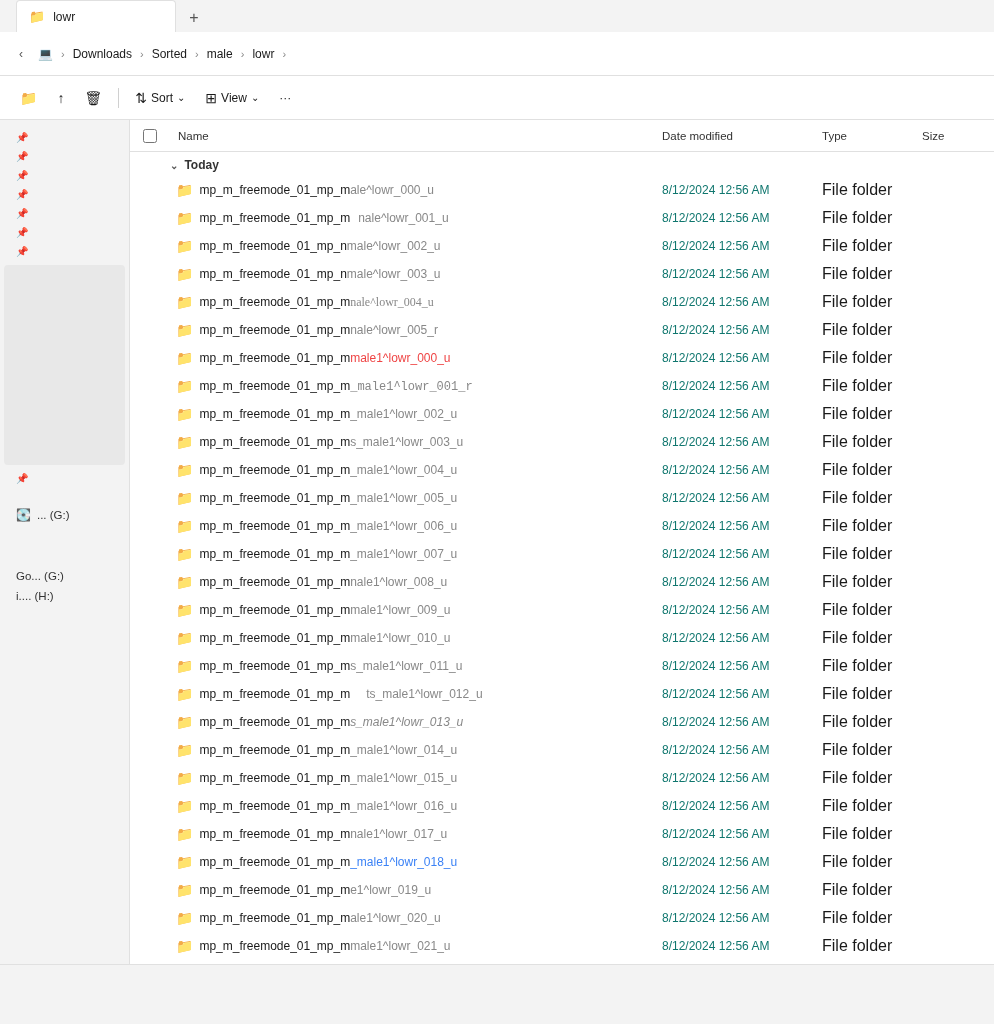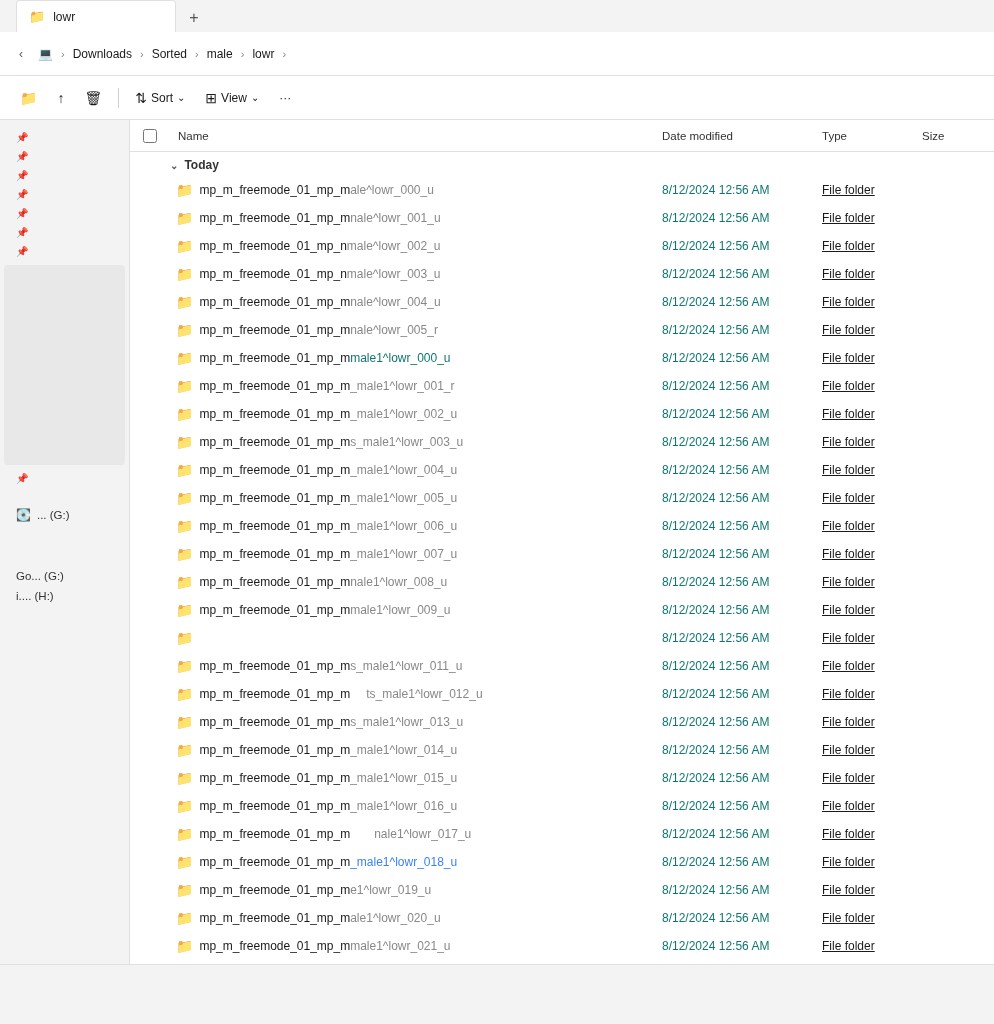--- a/index.html
+++ b/index.html
@@ -258,23 +258,22 @@
       width: 160px;
       min-width: 160px;
       padding: 0 8px;
       font-size: 12px;
       color: #0f766e;
     }
     .file-type {
       width: 100px;
       min-width: 100px;
       padding: 0 8px;
-      font-size: 12px;
+      font-size: 16px;
       color: #1a1a1a;
-      text-decoration: underline;
     }
     .file-size {
       width: 80px;
       min-width: 80px;
       padding: 0 8px;
       font-size: 12px;
       color: #1a1a1a;
     }
     .file-name-container {
       flex: 1;
@@ -431,21 +430,21 @@
     <div class="file-date">8/12/2024 12:56 AM</div>
     <div class="file-type">File folder</div>
     <div class="file-size"></div>
   </div>
         <div class="file-row">
     <div class="col-check">
       
     </div>
     <div class="file-name-container">
       <span class="file-icon">📁</span>
-      <span class="file-name">mp_m_freemode_01_mp_m<span style="color:#888;">nale^lowr_001_u</span></span>
+      <span class="file-name">mp_m_freemode_01_mp_m<span style="color:#888;padding-left:8px;">nale^lowr_001_u</span></span>
     </div>
     <div class="file-date">8/12/2024 12:56 AM</div>
     <div class="file-type">File folder</div>
     <div class="file-size"></div>
   </div>
         <div class="file-row">
     <div class="col-check">
       
     </div>
     <div class="file-name-container">
@@ -467,21 +466,21 @@
     <div class="file-date">8/12/2024 12:56 AM</div>
     <div class="file-type">File folder</div>
     <div class="file-size"></div>
   </div>
         <div class="file-row">
     <div class="col-check">
       
     </div>
     <div class="file-name-container">
       <span class="file-icon">📁</span>
-      <span class="file-name">mp_m_freemode_01_mp_m<span style="color:#888;">nale^lowr_004_u</span></span>
+      <span class="file-name">mp_m_freemode_01_mp_m<span style="color:#888;font-family:Liberation Serif, serif;">nale^lowr_004_u</span></span>
     </div>
     <div class="file-date">8/12/2024 12:56 AM</div>
     <div class="file-type">File folder</div>
     <div class="file-size"></div>
   </div>
         <div class="file-row">
     <div class="col-check">
       
     </div>
     <div class="file-name-container">
@@ -491,33 +490,33 @@
     <div class="file-date">8/12/2024 12:56 AM</div>
     <div class="file-type">File folder</div>
     <div class="file-size"></div>
   </div>
         <div class="file-row">
     <div class="col-check">
       
     </div>
     <div class="file-name-container">
       <span class="file-icon">📁</span>
-      <span class="file-name">mp_m_freemode_01_mp_m<span style="color:#0f766e;">male1^lowr_000_u</span></span>
-    </div>
-    <div class="file-date">8/12/2024 12:56 AM</div>
-    <div class="file-type">File folder</div>
-    <div class="file-size"></div>
-  </div>
-        <div class="file-row">
-    <div class="col-check">
-      
-    </div>
-    <div class="file-name-container">
-      <span class="file-icon">📁</span>
-      <span class="file-name">mp_m_freemode_01_mp_m<span style="color:#888;">_male1^lowr_001_r</span></span>
+      <span class="file-name">mp_m_freemode_01_mp_m<span style="color:#ef4444;">male1^lowr_000_u</span></span>
+    </div>
+    <div class="file-date">8/12/2024 12:56 AM</div>
+    <div class="file-type">File folder</div>
+    <div class="file-size"></div>
+  </div>
+        <div class="file-row">
+    <div class="col-check">
+      
+    </div>
+    <div class="file-name-container">
+      <span class="file-icon">📁</span>
+      <span class="file-name">mp_m_freemode_01_mp_m<span style="color:#888;font-family:Liberation Mono, monospace;">_male1^lowr_001_r</span></span>
     </div>
     <div class="file-date">8/12/2024 12:56 AM</div>
     <div class="file-type">File folder</div>
     <div class="file-size"></div>
   </div>
         <div class="file-row">
     <div class="col-check">
       
     </div>
     <div class="file-name-container">
@@ -611,20 +610,21 @@
     <div class="file-date">8/12/2024 12:56 AM</div>
     <div class="file-type">File folder</div>
     <div class="file-size"></div>
   </div>
         <div class="file-row">
     <div class="col-check">
       
     </div>
     <div class="file-name-container">
       <span class="file-icon">📁</span>
+      <span class="file-name">mp_m_freemode_01_mp_m<span style="color:#888;">male1^lowr_010_u</span></span>
     </div>
     <div class="file-date">8/12/2024 12:56 AM</div>
     <div class="file-type">File folder</div>
     <div class="file-size"></div>
   </div>
         <div class="file-row">
     <div class="col-check">
       
     </div>
     <div class="file-name-container">
@@ -646,21 +646,21 @@
     <div class="file-date">8/12/2024 12:56 AM</div>
     <div class="file-type">File folder</div>
     <div class="file-size"></div>
   </div>
         <div class="file-row">
     <div class="col-check">
       
     </div>
     <div class="file-name-container">
       <span class="file-icon">📁</span>
-      <span class="file-name">mp_m_freemode_01_mp_m<span style="color:#888;">s_male1^lowr_013_u</span></span>
+      <span class="file-name">mp_m_freemode_01_mp_m<span style="color:#888;font-style:italic;">s_male1^lowr_013_u</span></span>
     </div>
     <div class="file-date">8/12/2024 12:56 AM</div>
     <div class="file-type">File folder</div>
     <div class="file-size"></div>
   </div>
         <div class="file-row">
     <div class="col-check">
       
     </div>
     <div class="file-name-container">
@@ -694,21 +694,21 @@
     <div class="file-date">8/12/2024 12:56 AM</div>
     <div class="file-type">File folder</div>
     <div class="file-size"></div>
   </div>
         <div class="file-row">
     <div class="col-check">
       
     </div>
     <div class="file-name-container">
       <span class="file-icon">📁</span>
-      <span class="file-name">mp_m_freemode_01_mp_m<span style="color:#888;margin-left:24px;">nale1^lowr_017_u</span></span>
+      <span class="file-name">mp_m_freemode_01_mp_m<span style="color:#888;">nale1^lowr_017_u</span></span>
     </div>
     <div class="file-date">8/12/2024 12:56 AM</div>
     <div class="file-type">File folder</div>
     <div class="file-size"></div>
   </div>
         <div class="file-row">
     <div class="col-check">
       
     </div>
     <div class="file-name-container">

